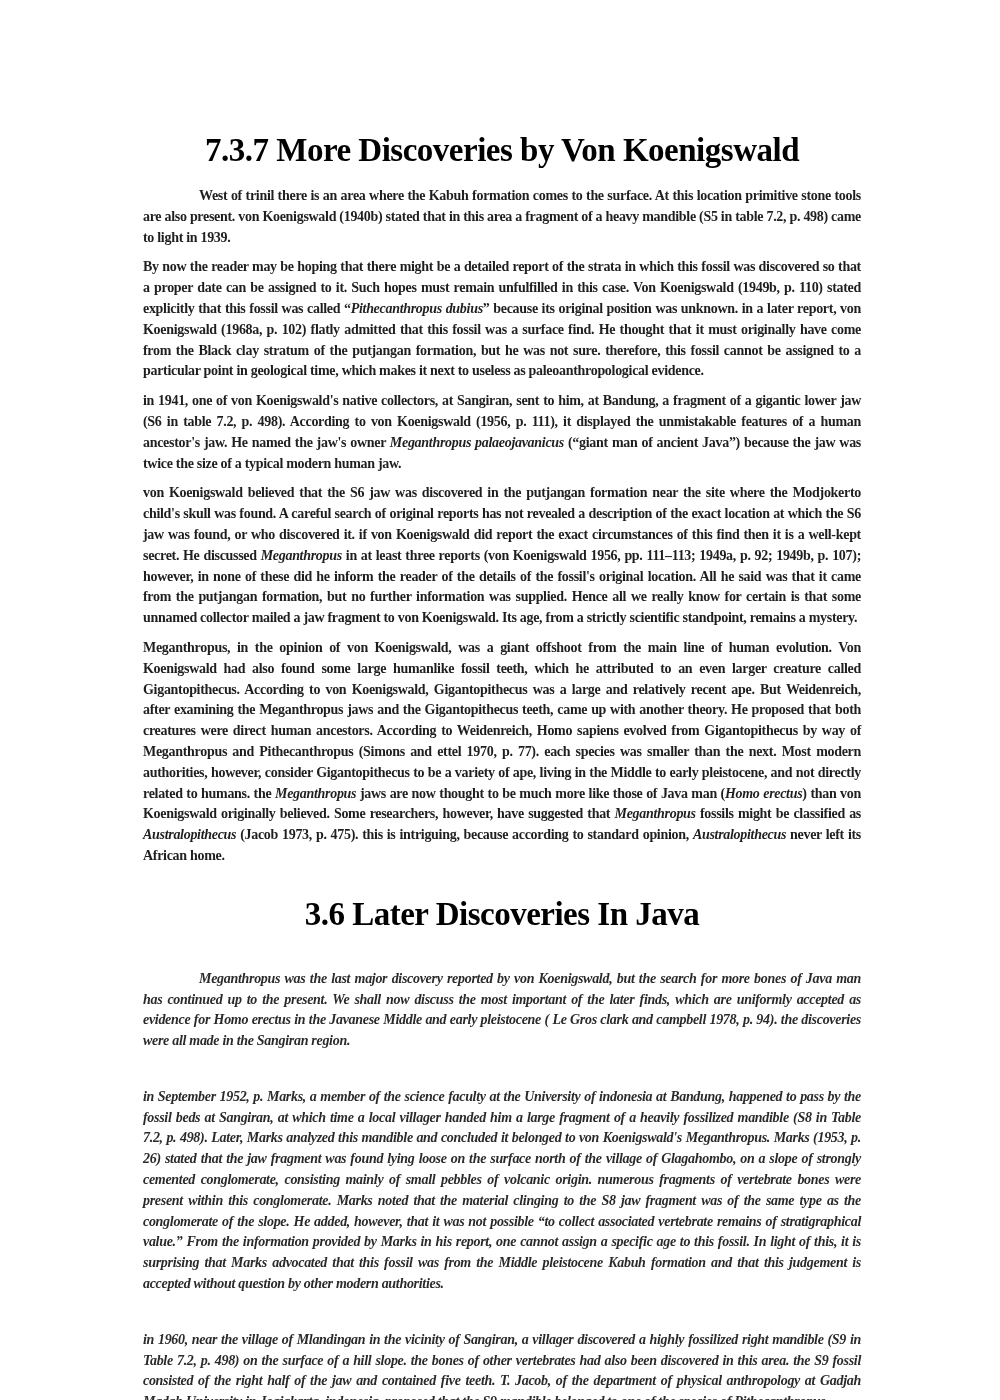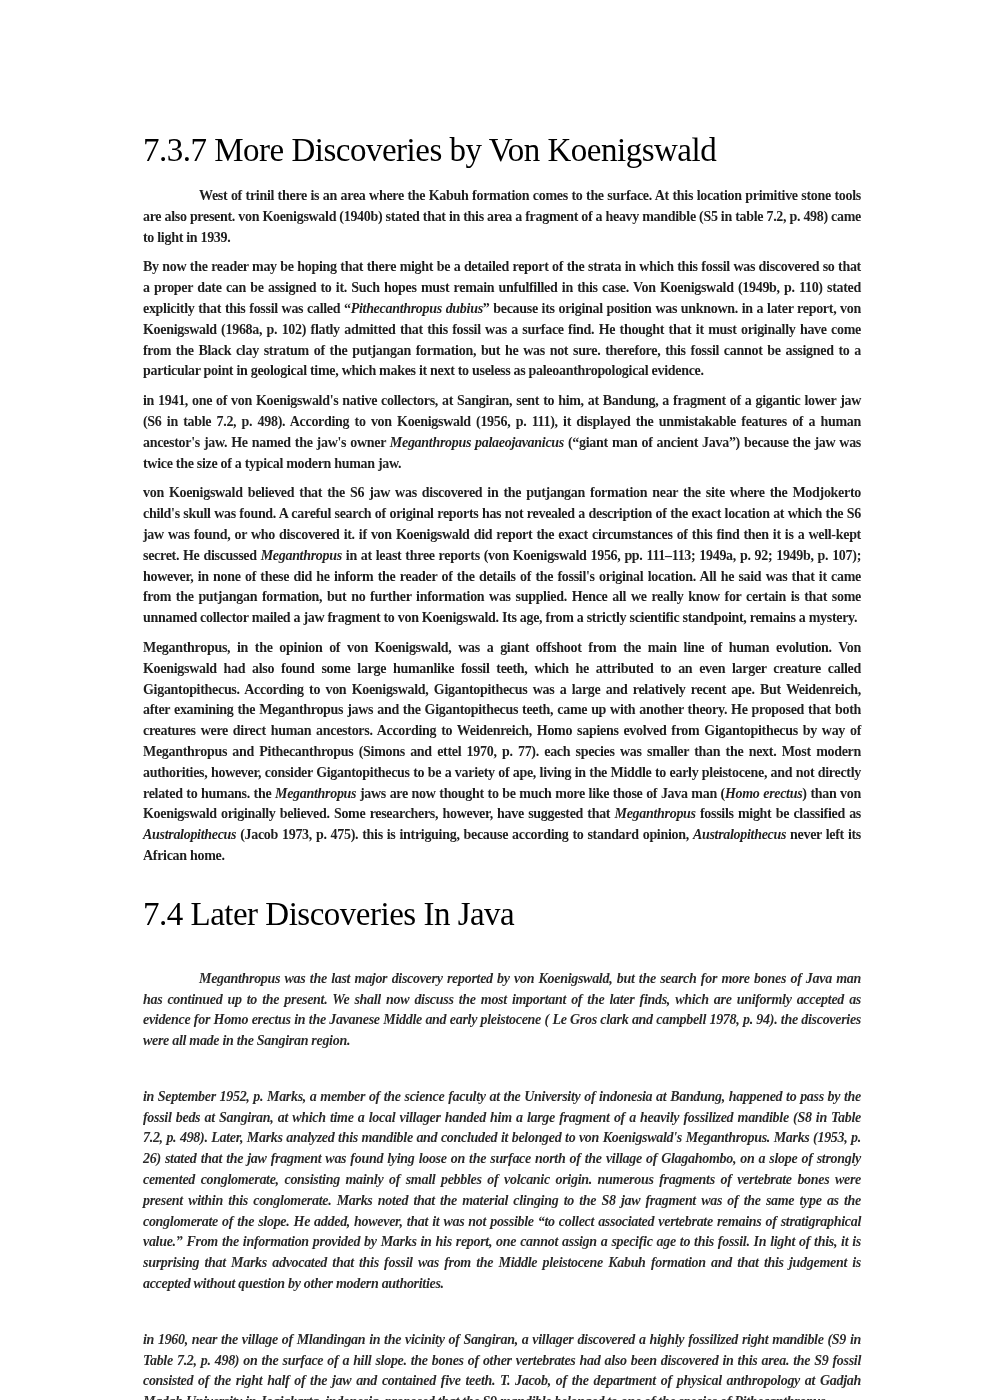--- a/index.html
+++ b/index.html
@@ -17,25 +17,25 @@
     background: #ffffff;
   }
   .content {
     position: absolute;
     left: 143px;
     top: 130px;
     width: 718px;
   }
   .heading {
     font-family: "Liberation Serif", serif;
-    font-weight: normal;
+    font-weight: bold;
     font-size: 33px;
     line-height: 40px;
     letter-spacing: -0.5px;
-    text-align: left;
+    text-align: center;
     color: #000000;
     margin: 0 0 16px 0;
   }
   .heading-2 {
     margin: 27px 0 18px 0;
   }
   .para {
     font-size: 14px;
     line-height: 20.8px;
     letter-spacing: -0.3px;
@@ -66,21 +66,21 @@
       <p class="para">By now the reader may be hoping that there might be a detailed report of the strata in which this fossil was discovered so that a proper date can be assigned to it. Such hopes must remain unfulfilled in this case. Von Koenigswald (1949b, p. 110) stated explicitly that this fossil was called “<i>Pithecanthropus dubius</i>” because its original position was unknown. in a later report, von Koenigswald (1968a, p. 102) flatly admitted that this fossil was a surface find. He thought that it must originally have come from the Black clay stratum of the putjangan formation, but he was not sure. therefore, this fossil cannot be assigned to a particular point in geological time, which makes it next to useless as paleoanthropological evidence.</p>
 
       <p class="para">in 1941, one of von Koenigswald's native collectors, at Sangiran, sent to him, at Bandung, a fragment of a gigantic lower jaw (S6 in table 7.2, p. 498). According to von Koenigswald (1956, p. 111), it displayed the unmistakable features of a human ancestor's jaw. He named the jaw's owner <i>Meganthropus palaeojavanicus</i> (“giant man of ancient Java”) because the jaw was twice the size of a typical modern human jaw.</p>
 
       <p class="para">von Koenigswald believed that the S6 jaw was discovered in the putjangan formation near the site where the Modjokerto child's skull was found. A careful search of original reports has not revealed a description of the exact location at which the S6 jaw was found, or who discovered it. if von Koenigswald did report the exact circumstances of this find then it is a well-kept secret. He discussed <i>Meganthropus</i> in at least three reports (von Koenigswald 1956, pp. 111–113; 1949a, p. 92; 1949b, p. 107); however, in none of these did he inform the reader of the details of the fossil's original location. All he said was that it came from the putjangan formation, but no further information was supplied. Hence all we really know for certain is that some unnamed collector mailed a jaw fragment to von Koenigswald. Its age, from a strictly scientific standpoint, remains a mystery.</p>
 
       <p class="para">Meganthropus, in the opinion of von Koenigswald, was a giant offshoot from the main line of human evolution. Von Koenigswald had also found some large humanlike fossil teeth, which he attributed to an even larger creature called Gigantopithecus. According to von Koenigswald, Gigantopithecus was a large and relatively recent ape. But Weidenreich, after examining the Meganthropus jaws and the Gigantopithecus teeth, came up with another theory. He proposed that both creatures were direct human ancestors. According to Weidenreich, Homo sapiens evolved from Gigantopithecus by way of Meganthropus and Pithecanthropus (Simons and ettel 1970, p. 77). each species was smaller than the next. Most modern authorities, however, consider Gigantopithecus to be a variety of ape, living in the Middle to early pleistocene, and not directly related to humans. the <i>Meganthropus</i> jaws are now thought to be much more like those of Java man (<i>Homo erectus</i>) than von Koenigswald originally believed. Some researchers, however, have suggested that <i>Meganthropus</i> fossils might be classified as <i>Australopithecus</i> (Jacob 1973, p. 475). this is intriguing, because according to standard opinion, <i>Australopithecus</i> never left its African home.</p>
     </section>
 
     <section>
-      <h1 class="heading heading-2">7.4 Later Discoveries In Java</h1>
+      <h1 class="heading heading-2">3.6 Later Discoveries In Java</h1>
 
       <p class="para indent italic-block">Meganthropus was the last major discovery reported by von Koenigswald, but the search for more bones of Java man has continued up to the present. We shall now discuss the most important of the later finds, which are uniformly accepted as evidence for Homo erectus in the Javanese Middle and early pleistocene ( Le Gros clark and campbell 1978, p. 94). the discoveries were all made in the Sangiran region.</p>
 
       <p class="para italic-block">in September 1952, p. Marks, a member of the science faculty at the University of indonesia at Bandung, happened to pass by the fossil beds at Sangiran, at which time a local villager handed him a large fragment of a heavily fossilized mandible (S8 in Table 7.2, p. 498). Later, Marks analyzed this mandible and concluded it belonged to von Koenigswald's Meganthropus. Marks (1953, p. 26) stated that the jaw fragment was found lying loose on the surface north of the village of Glagahombo, on a slope of strongly cemented conglomerate, consisting mainly of small pebbles of volcanic origin. numerous fragments of vertebrate bones were present within this conglomerate. Marks noted that the material clinging to the S8 jaw fragment was of the same type as the conglomerate of the slope. He added, however, that it was not possible “to collect associated vertebrate remains of stratigraphical value.” From the information provided by Marks in his report, one cannot assign a specific age to this fossil. In light of this, it is surprising that Marks advocated that this fossil was from the Middle pleistocene Kabuh formation and that this judgement is accepted without question by other modern authorities.</p>
 
       <p class="para italic-block">in 1960, near the village of Mlandingan in the vicinity of Sangiran, a villager discovered a highly fossilized right mandible (S9 in Table 7.2, p. 498) on the surface of a hill slope. the bones of other vertebrates had also been discovered in this area. the S9 fossil consisted of the right half of the jaw and contained five teeth. T. Jacob, of the department of physical anthropology at Gadjah Madah University in Jogjakarta, indonesia, proposed that the S9 mandible belonged to one of the species of Pithecanthropus.</p>
     </section>
 
   </main>
 </div>

